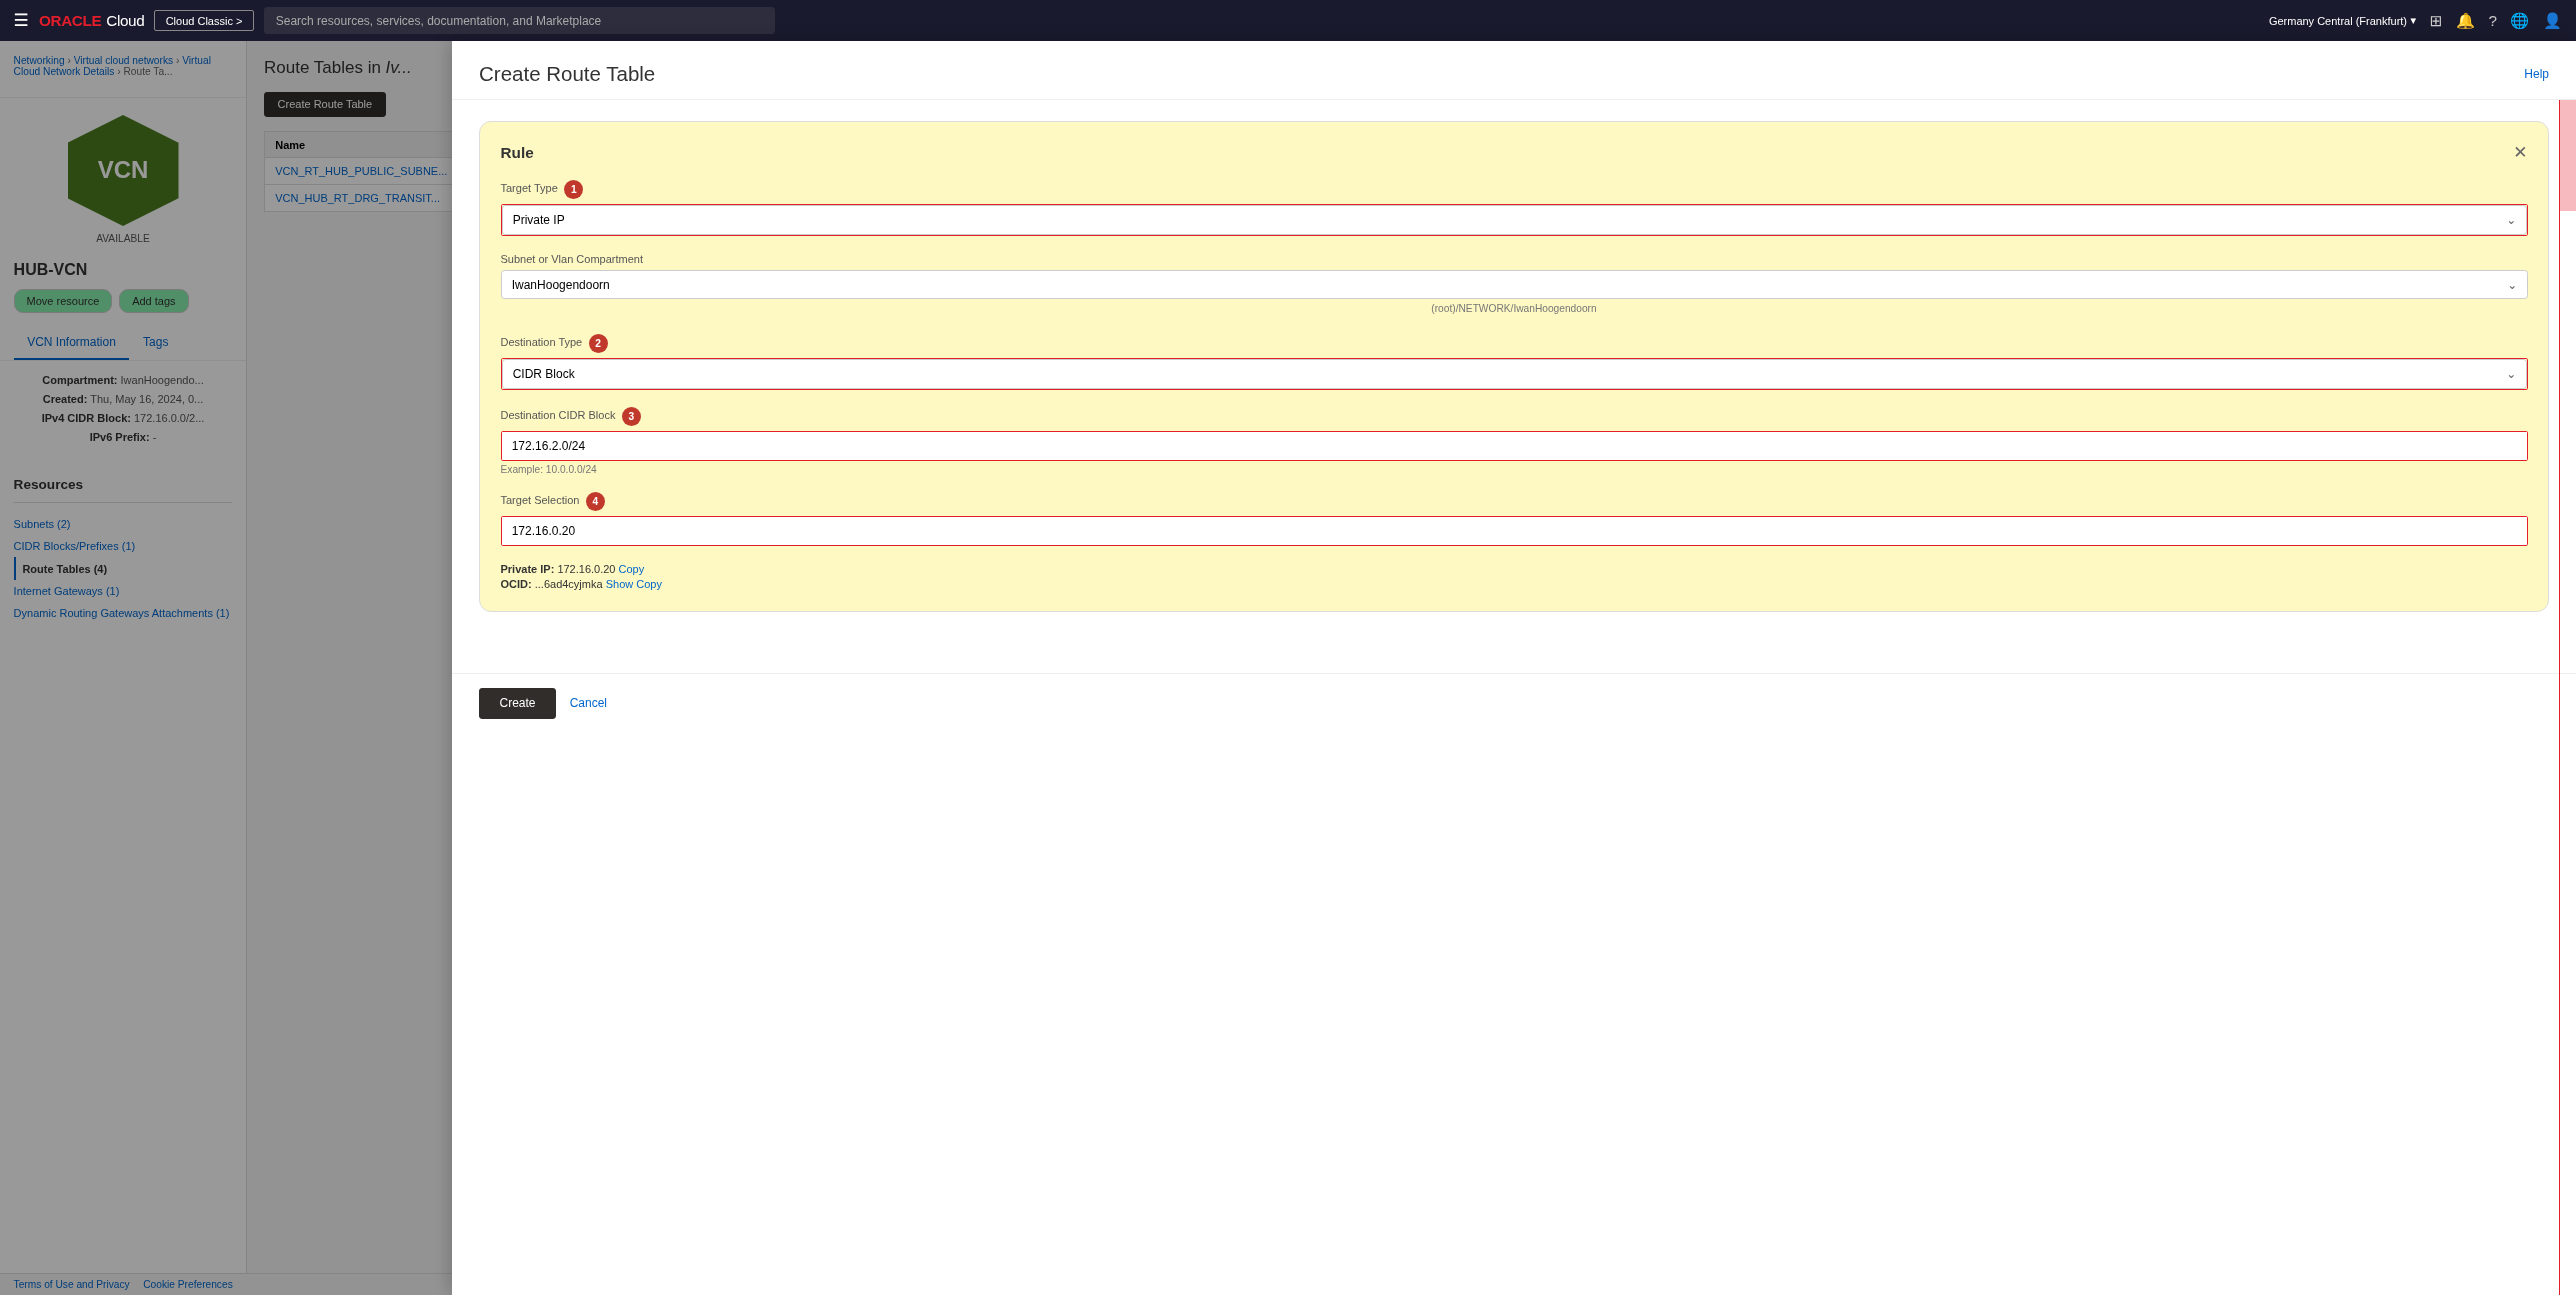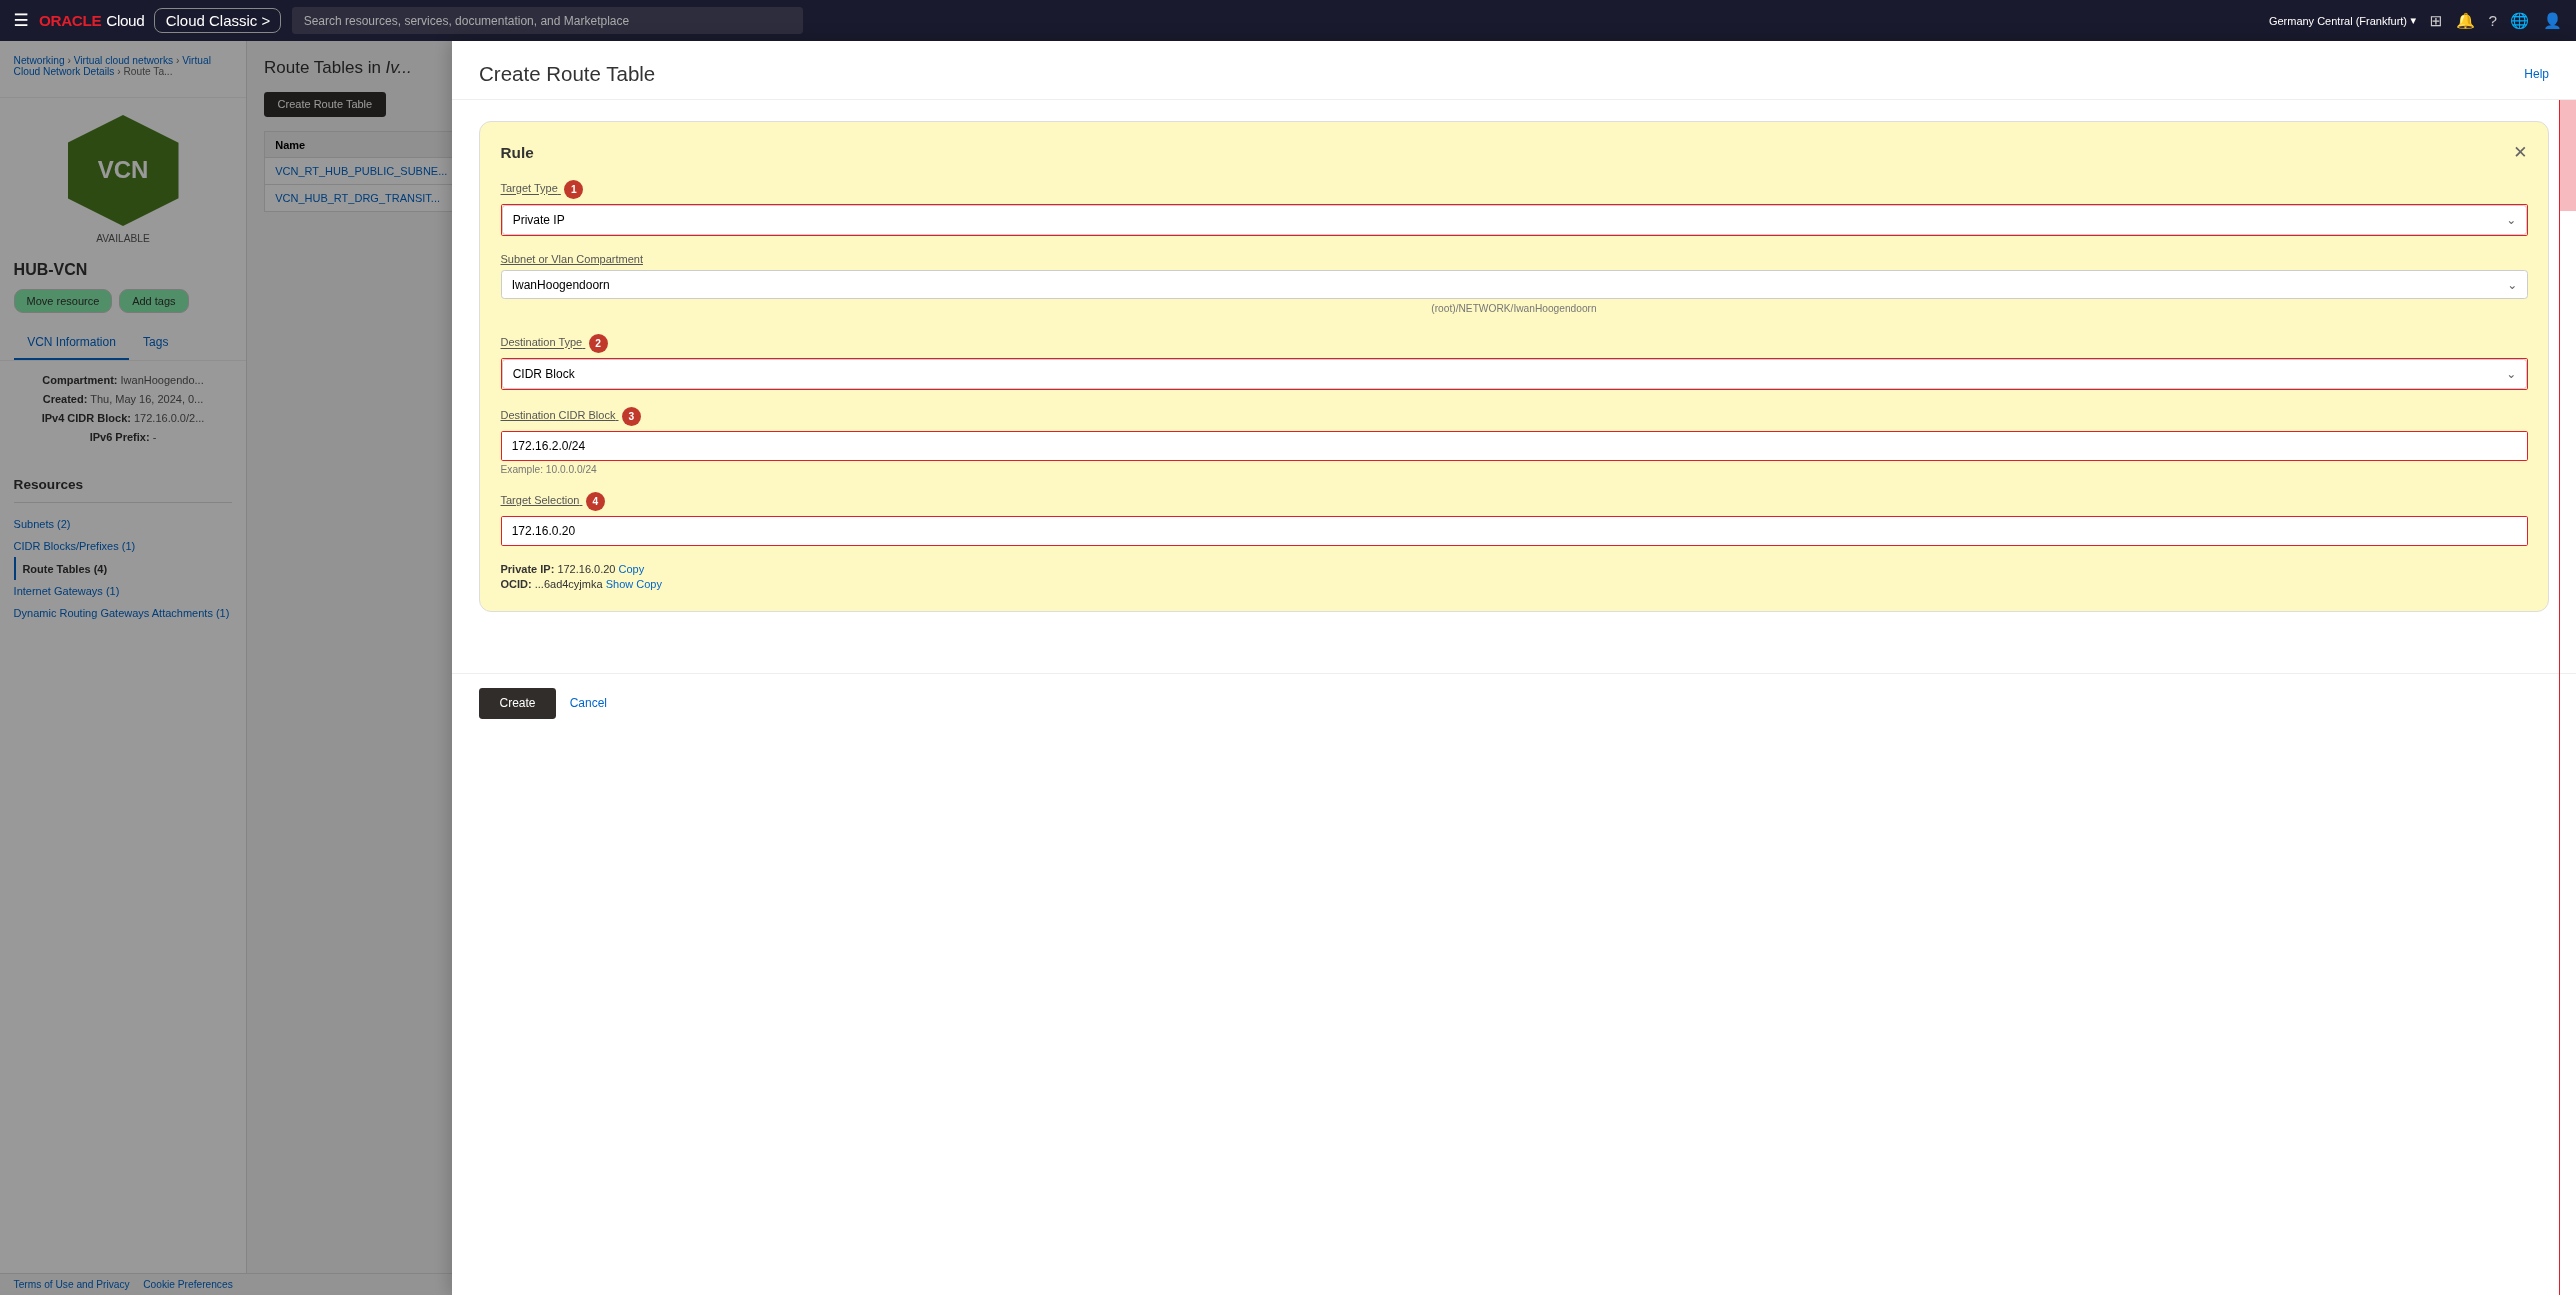--- a/index.html
+++ b/index.html
@@ -9,21 +9,21 @@
     .top-nav {
       display: flex; align-items: center; background: #1a1a2e; color: white;
       height: 41px; padding: 0 13.6px; gap: 10.2px; position: fixed; top: 0; left: 0; right: 0; z-index: 100;
     }
     .hamburger { font-size: 17px; cursor: pointer; }
     .oracle-logo { display: flex; align-items: center; gap: 5.1px; font-size: 15.3px; font-weight: bold; letter-spacing: -0.4px; }
     .oracle-logo .oracle-text { color: #e31e2a; }
     .oracle-logo .cloud-text { color: white; font-weight: 300; }
     .cloud-classic-btn {
       border: 0.9px solid #888; background: transparent; color: white;
-      padding: 3.4px 10.2px; border-radius: 8px; font-size: 15px; cursor: pointer; white-space: nowrap;
+      padding: 3.4px 10.2px; border-radius: 2px; font-size: 11px; cursor: pointer; white-space: nowrap;
     }
     .search-bar {
       flex: 1; max-width: 511px; background: #2d2d3d; border: none; border-radius: 3.4px;
       padding: 6.8px 12px; color: white; font-size: 12px;
     }
     .search-bar::placeholder { color: #aaa; }
     .nav-right { display: flex; align-items: center; gap: 13.6px; margin-left: auto; }
     .region-selector { color: white; font-size: 11px; cursor: pointer; display: flex; align-items: center; gap: 3.4px; }
     .nav-icon { color: #ccc; font-size: 15.3px; cursor: pointer; }
 
@@ -103,21 +103,21 @@
       padding: 20.5px 27px 13.6px; border-bottom: 0.9px solid #eee;
       position: sticky; top: 0; background: white; z-index: 10;
     }
     .modal-title { font-size: 20.5px; font-weight: 400; color: #333; }
     .modal-help { color: #0066cc; font-size: 12px; cursor: pointer; }
     .modal-body { padding: 20.5px 27px; }
     .rule-section { border: 0.9px solid #ddd; border-radius: 12px; padding: 20.5px; margin-bottom: 17px; background: #fef9c3; }
     .rule-title { font-size: 15.3px; font-weight: 600; color: #333; margin-bottom: 17px; display: flex; align-items: center; justify-content: space-between; }
     .close-btn { font-size: 17px; color: #666; cursor: pointer; background: none; border: none; }
     .form-group { margin-bottom: 17px; }
-    .form-label { display: block; font-size: 11px; color: #555; margin-bottom: 5.1px; font-weight: 500; text-decoration: underline; }
+    .form-label { display: block; font-size: 11px; color: #555; margin-bottom: 5.1px; font-weight: 500; }
     .form-control {
       width: 100%; padding: 6.8px 10.2px; border: 0.9px solid #ccc; border-radius: 3.4px;
       font-size: 12px; background: white;
     }
     .form-control-highlighted {
       border: 1.7px solid #e31e2a; border-radius: 1.7px;
     }
     .form-select {
       width: 100%; padding: 6.8px 10.2px; border: 0.9px solid #ccc; border-radius: 3.4px;
       font-size: 12px; background: white; appearance: none; cursor: pointer;

